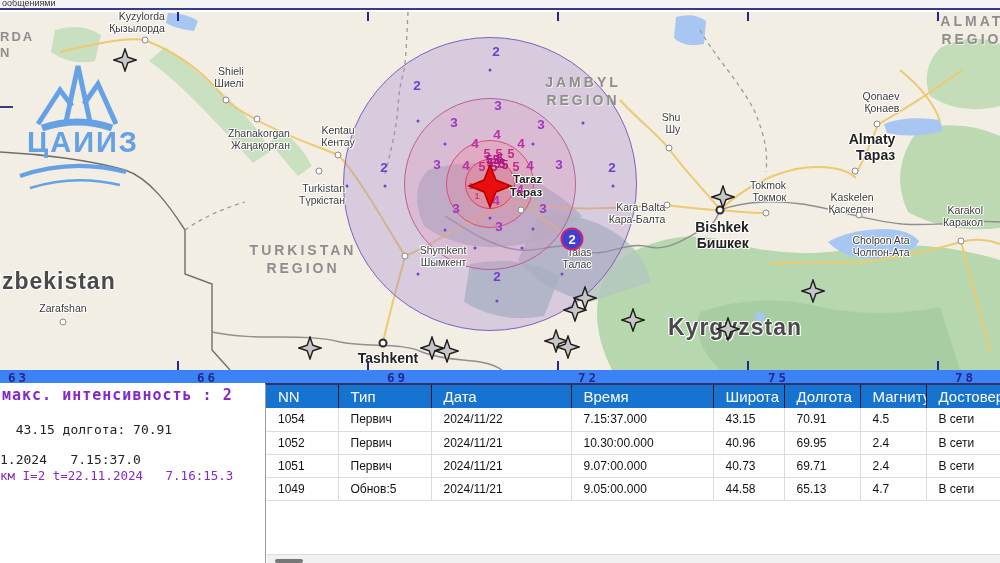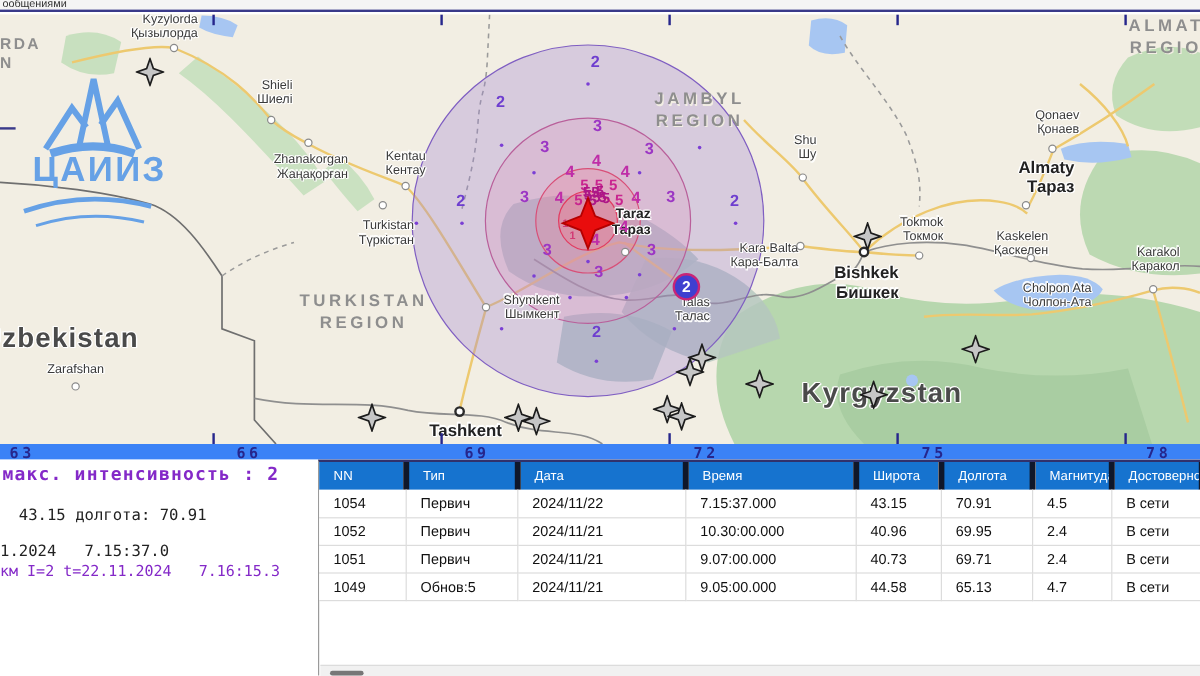--- a/index.html
+++ b/index.html
@@ -80,22 +80,22 @@
     font-family:"DejaVu Sans Mono", monospace; }
   .il { position:absolute; white-space:pre; }
   #il1 { left:2px;  top:3px;  font-size:15px; font-weight:bold; color:#8429c8; letter-spacing:1px; }
   #il2 { left:0;    top:39px; font-size:13px; color:#222; }
   #il3 { left:0;    top:69px; font-size:13px; color:#222; }
   #il4 { left:0;    top:85px; font-size:12.5px; color:#8429c8; }
 
   #grid { position:absolute; left:265px; top:383px; width:735px; height:180px;
     background:#fff; border-left:1px solid #9a9a9a; border-top:2px solid #31316b; }
   table { border-collapse:collapse; table-layout:fixed; width:735px; font-size:12px; color:#111; }
-  thead td { background:#1673cf; color:#fff; font-size:11px; height:23px;
-    padding:0 0 0 12px; border-right:5px solid #0f172a; overflow:hidden; white-space:nowrap; }
+  thead td { background:#1673cf; color:#fff; font-size:15px; height:23px;
+    padding:0 0 0 12px; border-right:1px solid #0f172a; overflow:hidden; white-space:nowrap; }
   tbody td { height:23px; padding:0 0 0 12px; border-right:1px solid #dcdcdc;
     border-bottom:1px solid #dcdcdc; overflow:hidden; white-space:nowrap; background:#fff; }
   #hscroll { position:absolute; left:1px; top:169px; width:734px; height:11px;
     background:#f1f1f1; border-top:1px solid #dcdcdc; }
   #hthumb { position:absolute; left:8px; top:4px; width:28px; height:4px;
     background:#777; border-radius:2px; }
 </style>
 </head>
 <body>
 

